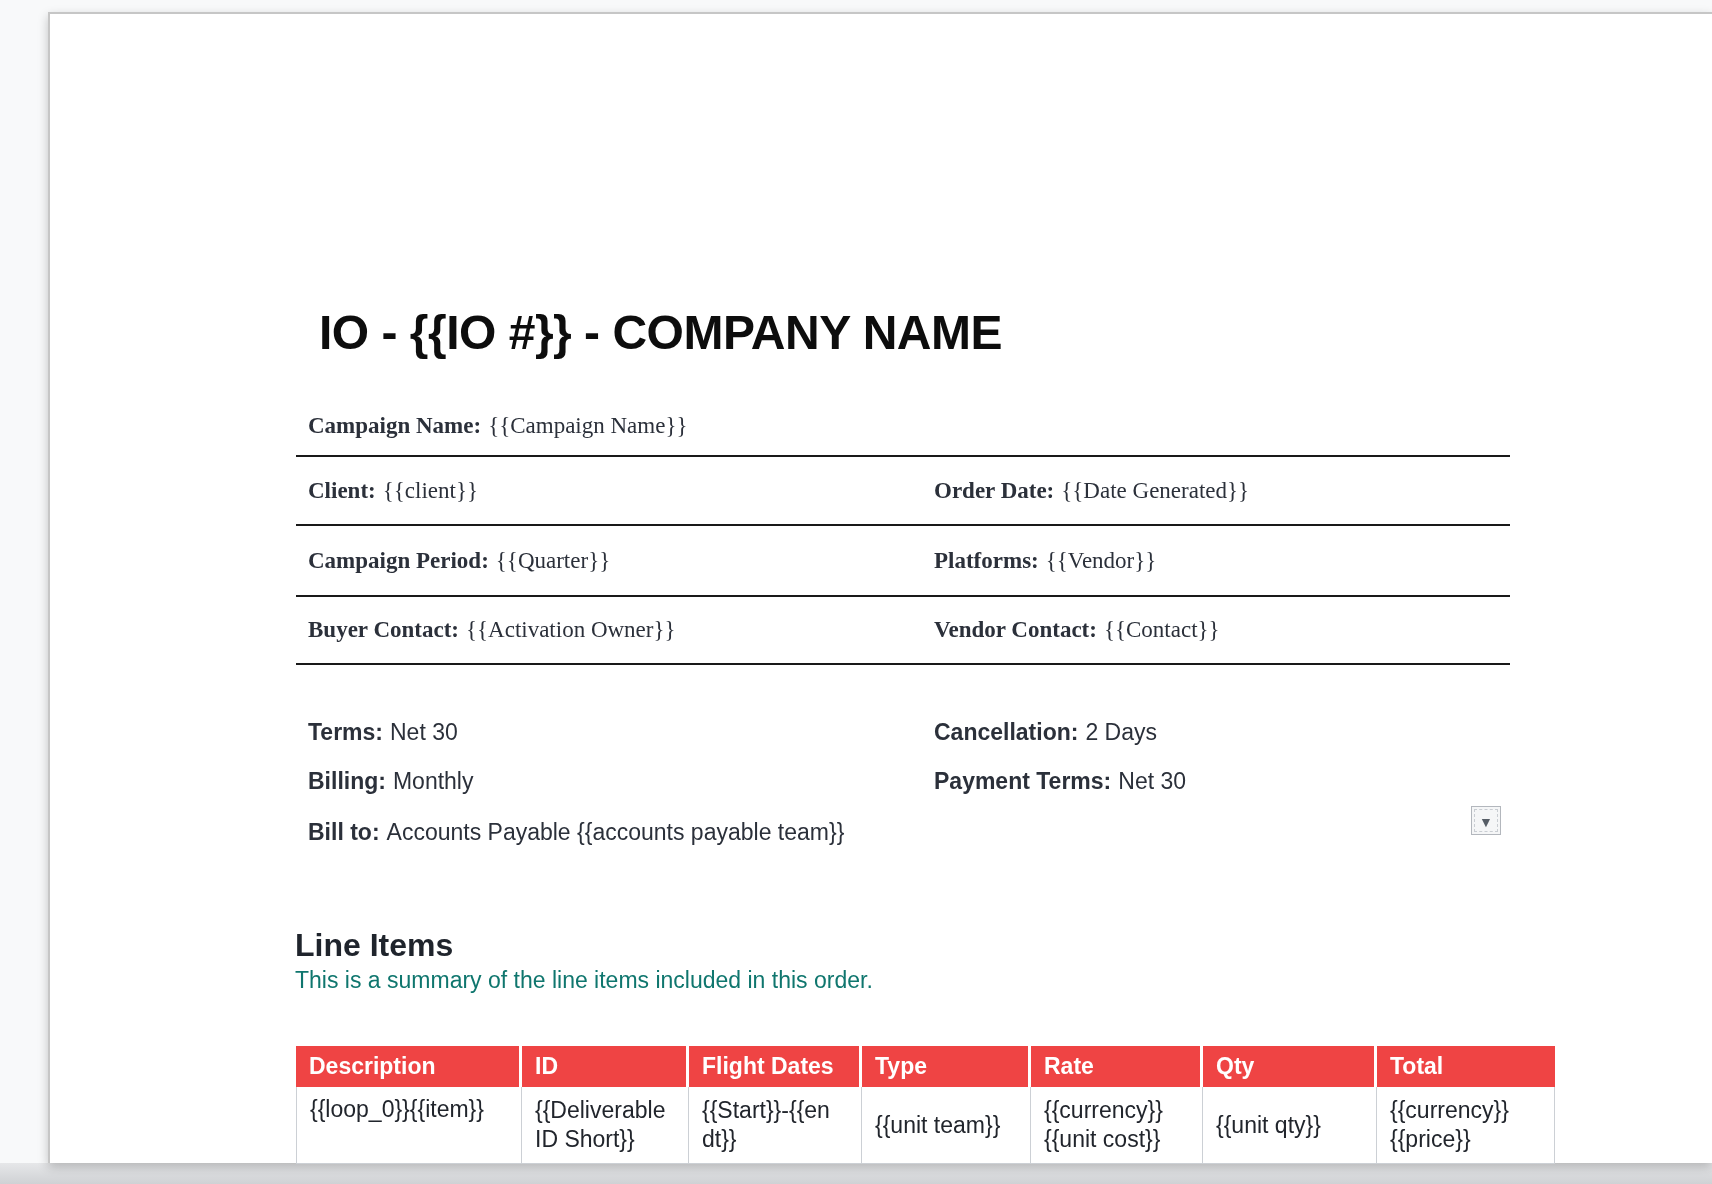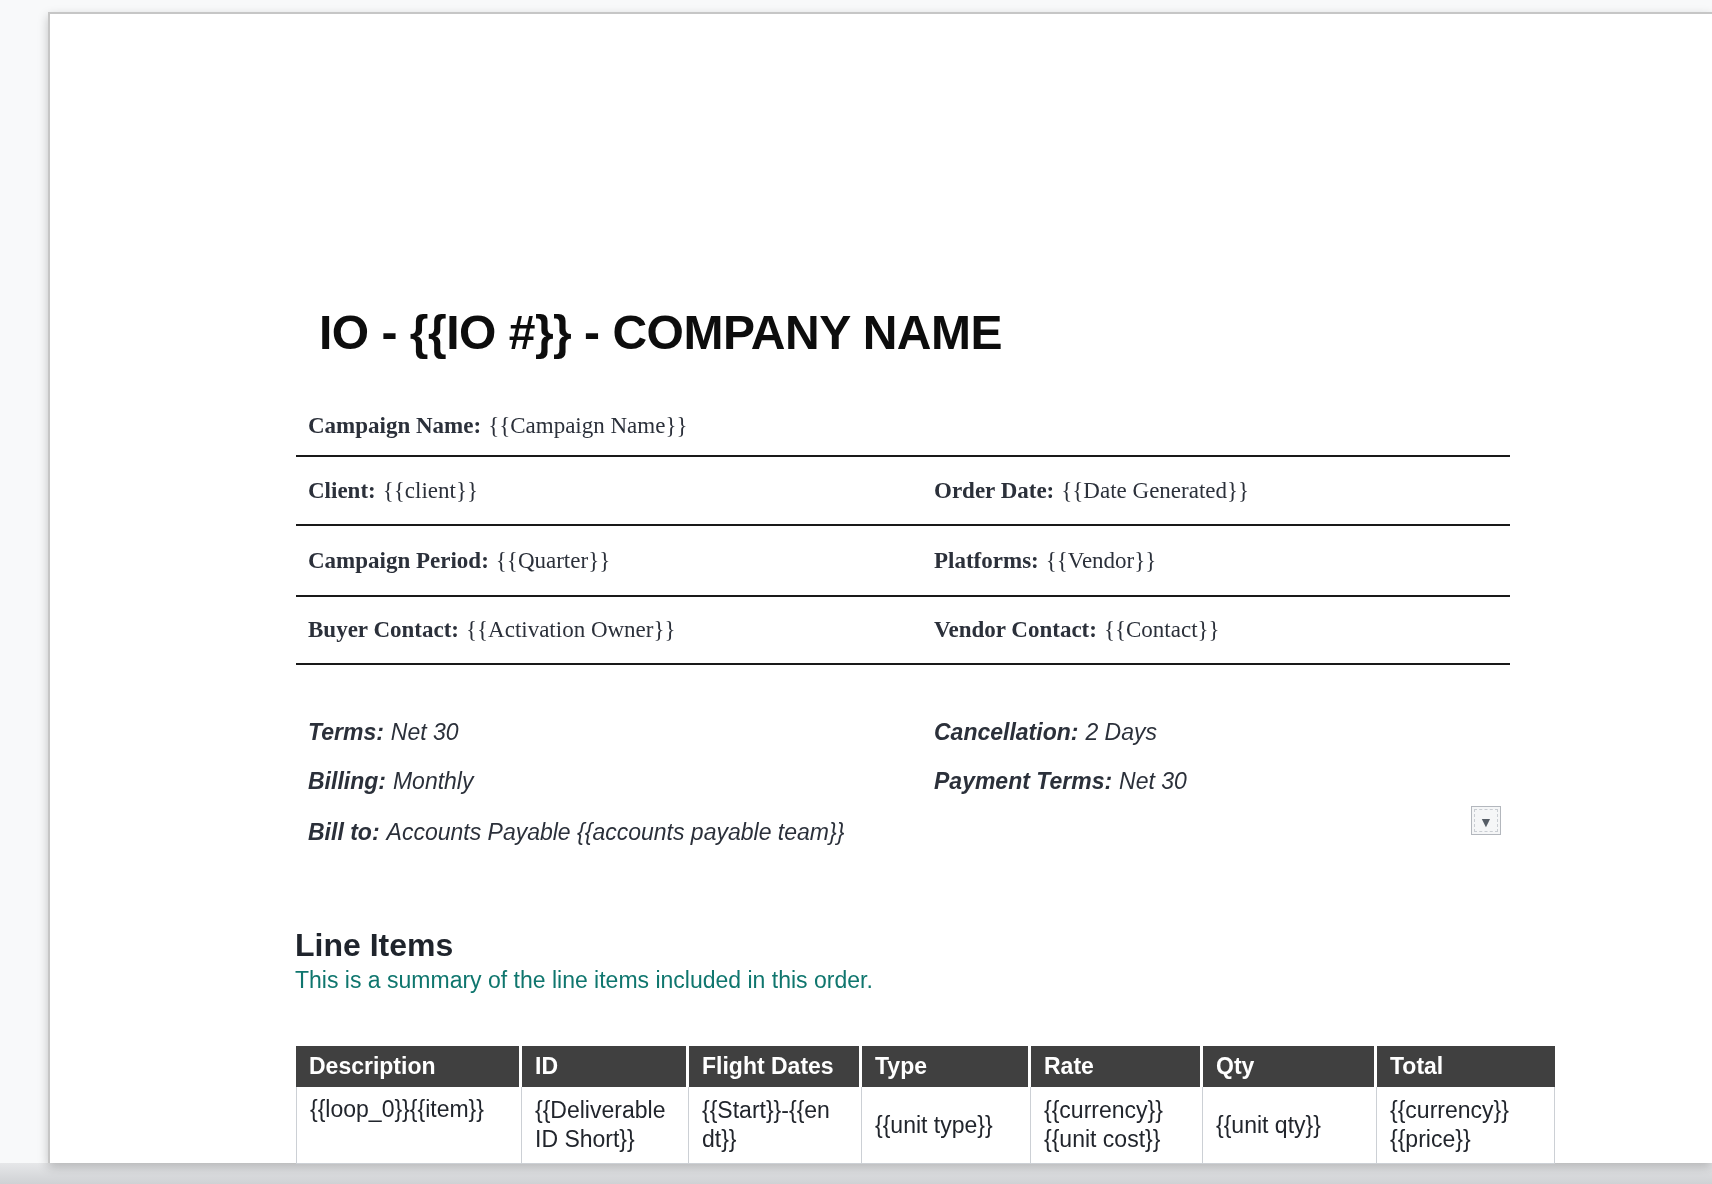--- a/index.html
+++ b/index.html
@@ -35,21 +35,21 @@
     padding:0 0 0 12px;font-size:23px;color:#2b303a;font-family:Liberation Serif, serif;
   }
   .info-table col.c1{width:626px;}
   .row-a td{height:58px;}
   .row-b td{height:67px;}
   .row-c td{height:69px;margin-top:28px;}
   .row-d td{height:66px;}
   .lbl{font-weight:700;margin-right:7px;}
   
   .trow{
-    position:absolute;left:258px;width:1210px;font-size:23px;line-height:29px;font-style:italic;
+    position:absolute;left:258px;width:1210px;font-size:23px;line-height:29px;
   }
   .trow .right{position:absolute;left:626px;top:0;}
   .trow-1{top:704px;}
   .trow-2{top:753px;}
   .trow-3{top:804px;}
   
   .dd-btn{
     position:absolute;left:1421px;top:792px;width:30px;height:29px;
     box-sizing:border-box;background:#f5f6f7;border:1px solid #b3b7bd;
     outline:1px dashed #c9cdd2;outline-offset:-4px;
@@ -63,21 +63,21 @@
     font-size:32px;font-weight:700;color:#1f242c;
   }
   .li-subtitle{
     position:absolute;left:245px;top:953px;font-size:23px;color:#0f766e;
   }
   .items-table{
     position:absolute;left:246px;top:1032px;width:1259px;
     border-spacing:0;table-layout:fixed;
   }
   .items-table th{
-    background:#404040;color:#ffffff;font-size:23px;font-weight:700;
+    background:#ef4444;color:#ffffff;font-size:23px;font-weight:700;
     text-align:left;height:41px;padding:0 0 0 13px;box-sizing:border-box;
     border-right:3px solid #ffffff;white-space:nowrap;overflow:hidden;
   }
   .items-table th:last-child{border-right:none;}
   .items-table td{
     height:77px;box-sizing:border-box;font-size:23px;line-height:29px;
     color:#21252c;padding:4px 13px;vertical-align:middle;
     border-right:1px solid #ccd0d5;border-bottom:1px solid #ccd0d5;
     overflow-wrap:break-word;word-wrap:break-word;
   }
@@ -173,21 +173,21 @@
       <th>Flight Dates</th>
       <th>Type</th>
       <th>Rate</th>
       <th>Qty</th>
       <th>Total</th>
     </tr>
     <tr>
       <td class="v-top">{{loop_0}}{{item}}</td>
       <td>{{Deliverable ID Short}}</td>
       <td>{{Start}}-{{en dt}}</td>
-      <td>{{unit type}}</td>
+      <td>{{unit team}}</td>
       <td>{{currency}}{{unit cost}}</td>
       <td>{{unit qty}}</td>
       <td>{{currency}}{{price}}</td>
     </tr>
   </tbody>
     </table>
 
 </div>
 
 </body></html>

